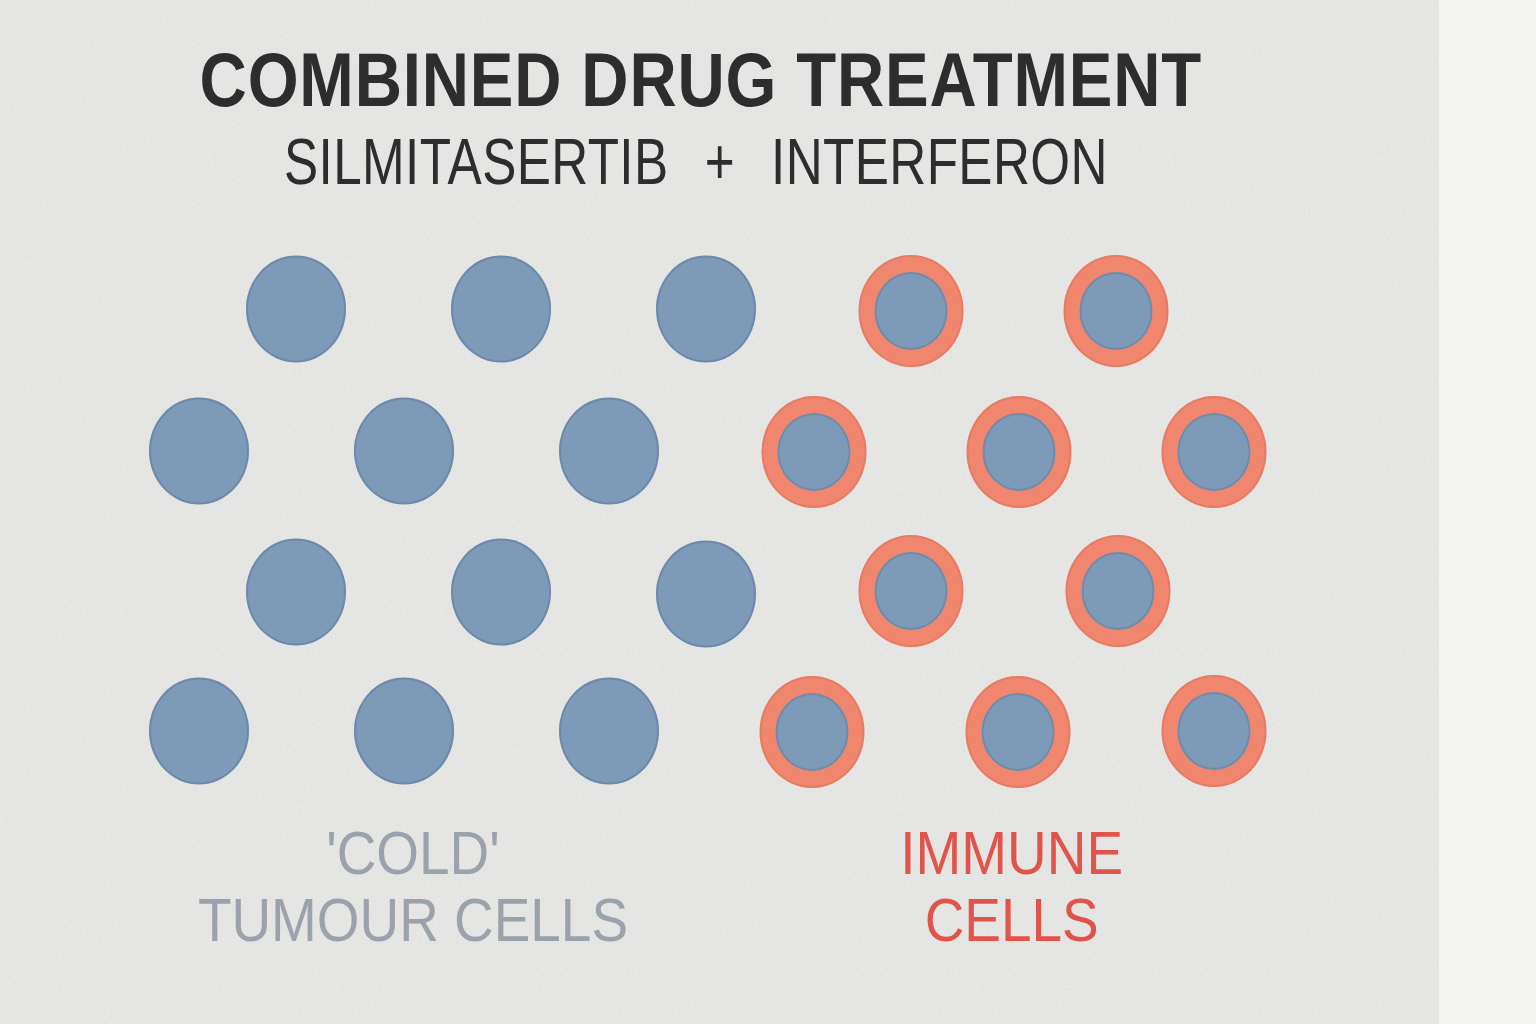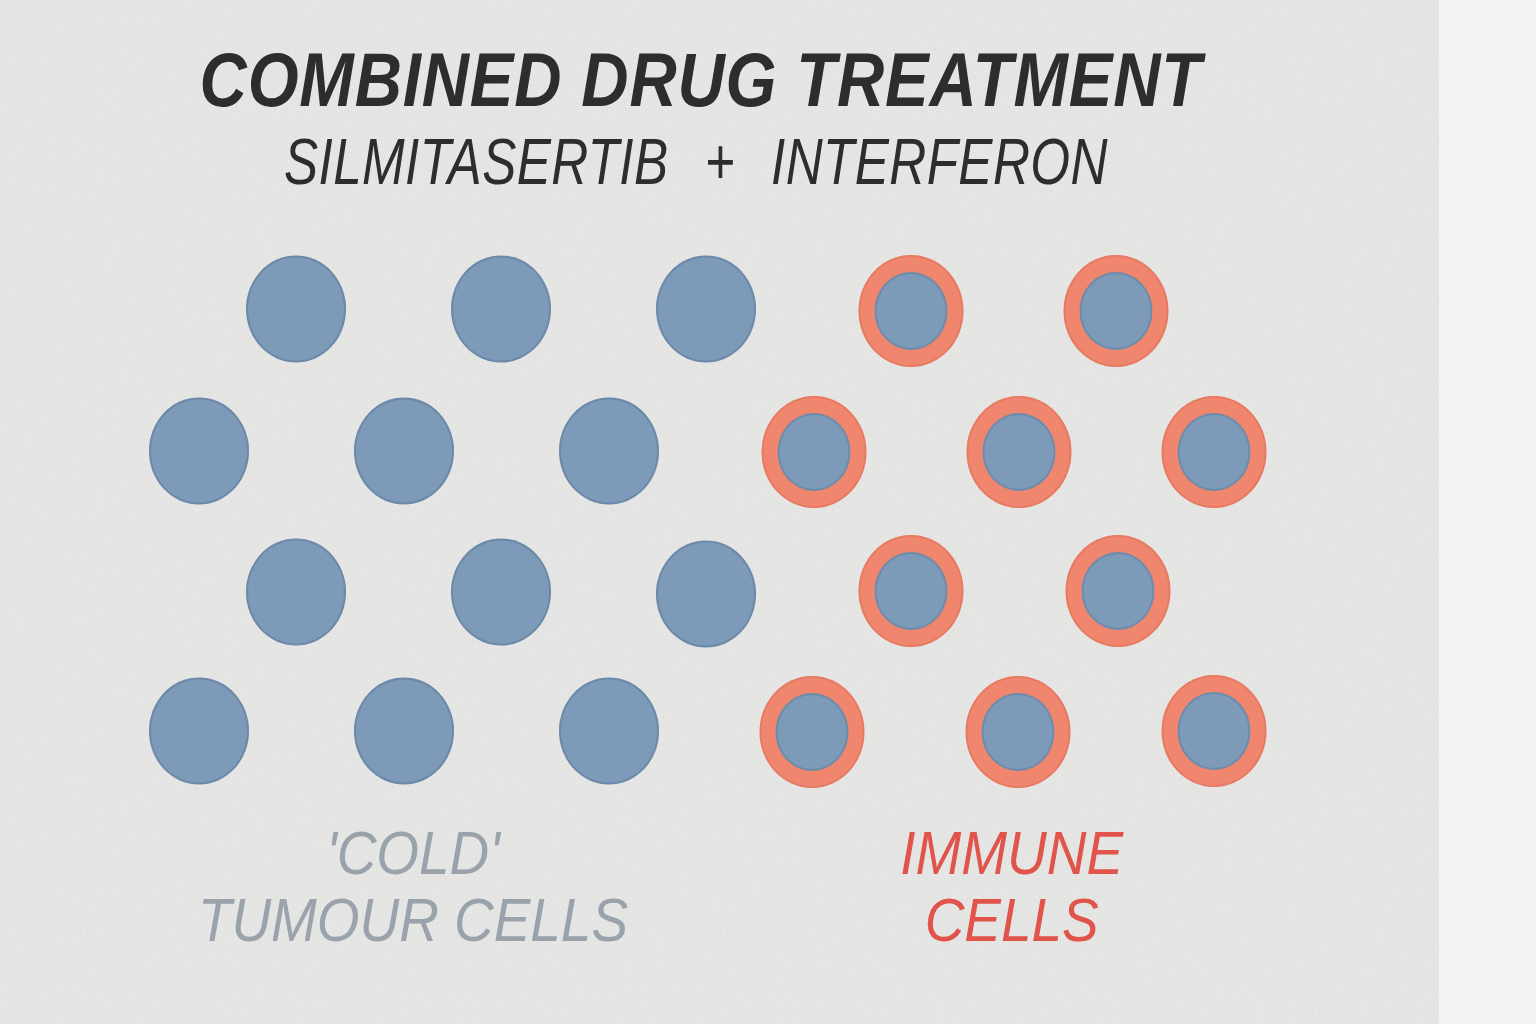--- a/index.html
+++ b/index.html
@@ -13,21 +13,20 @@
   *{margin:0;padding:0;box-sizing:border-box;}
   html,body{width:1536px;height:1024px;overflow:hidden;}
   body{
     font-family:"Liberation Sans","DejaVu Sans",sans-serif;
     background:var(--bg);
   }
   .stage{
     position:relative;
     width:1439px;height:1024px;
     background:var(--bg);
-    font-style:italic;
   }
   .noise-overlay{
     position:absolute;inset:0;
     width:100%;height:100%;
     pointer-events:none;
     opacity:.55;
   }
   
   .cx{
     position:absolute;

